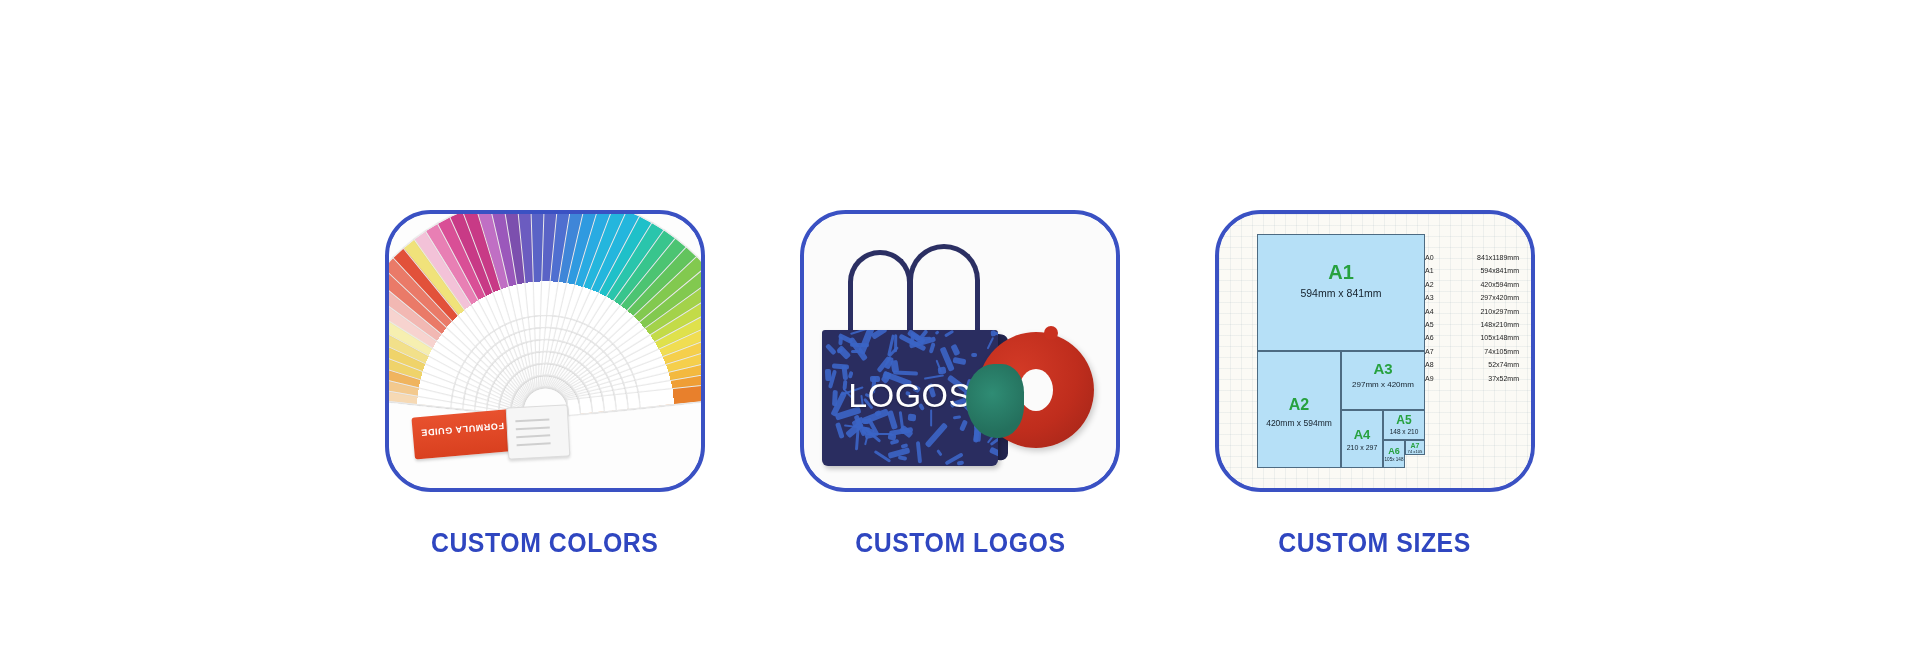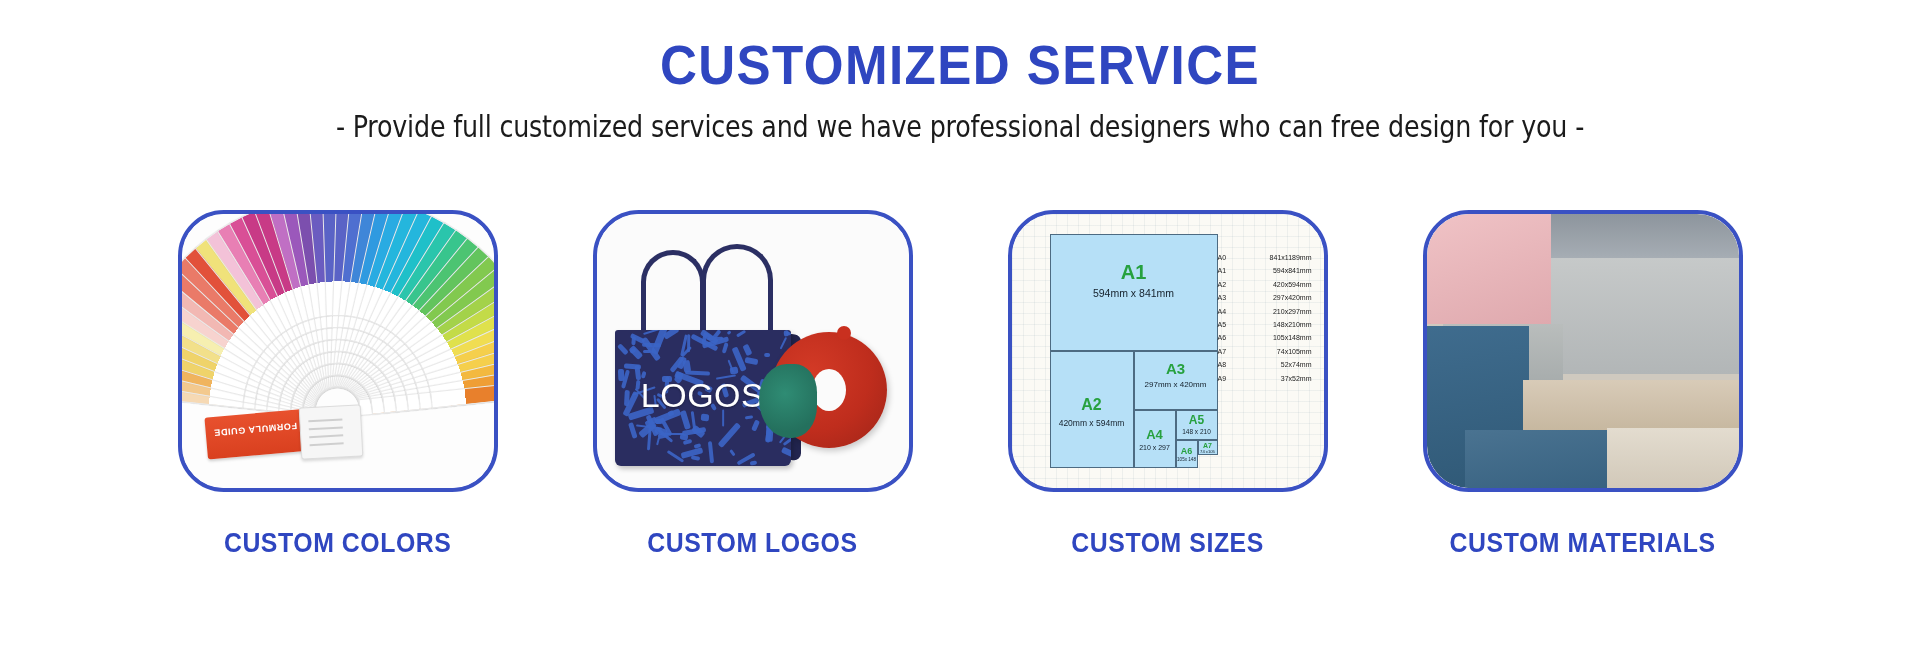--- a/index.html
+++ b/index.html
@@ -185,24 +185,20 @@
 
   
   .fab-stage { position: absolute; inset: 0; background: #cfc9bf; overflow: hidden; }
   .swatch { position: absolute; }
 </style>
 </head>
 <body>
 
 <div class="banner">
 
-  <div class="header">
-    <div class="title">CUSTOMIZED SERVICE</div>
-    <div class="subtitle">- Provide full customized services and we have professional designers who can free design for you -</div>
-  </div>
 
   <div class="cards">
 
     <div class="card-wrap">
       <div class="card">
         <div class="card-inner fan-stage">
           <div class="fan" id="fan">
               <div class="blade" style="height: 44px; top: -66px; transform-origin: 8.5px 66px; transform: rotate(-84deg); background: linear-gradient(rgb(246, 217, 180) 0%, rgb(246, 217, 180) 72%, rgb(255, 255, 255) 72%, rgb(255, 255, 255) 100%);"></div>
               <div class="blade" style="height: 44px; top: -66px; transform-origin: 8.5px 66px; transform: rotate(-80.2667deg); background: linear-gradient(rgb(243, 201, 142) 0%, rgb(243, 201, 142) 72%, rgb(255, 255, 255) 72%, rgb(255, 255, 255) 100%);"></div>
               <div class="blade" style="height: 44px; top: -66px; transform-origin: 8.5px 66px; transform: rotate(-76.5333deg); background: linear-gradient(rgb(240, 180, 94) 0%, rgb(240, 180, 94) 72%, rgb(255, 255, 255) 72%, rgb(255, 255, 255) 100%);"></div>
@@ -759,46 +755,15 @@
               <div class="size-row">
                 <b>A9</b>
                 <span>37x52mm</span>
               </div>
             </div>
         </div>
       </div>
       <div class="card-label">CUSTOM SIZES</div>
     </div>
 
-    <div class="card-wrap">
-      <div class="card">
-        <div class="card-inner fab-stage">
-
-          <div class="swatch" style="left:104px; top:0; width:220px; height:44px;
-                      background:linear-gradient(180deg,#8d959d,#a6adb4);"></div>
-
-          <div class="swatch" style="left:-4px; top:0; width:128px; height:110px;
-                      background:linear-gradient(160deg,#f0c3c6,#dfa9ae);"></div>
-
-          <div class="swatch" style="left:124px; top:44px; width:200px; height:116px;
-                      background:linear-gradient(180deg,#c6c9c9,#b2b6b7);"></div>
-
-          <div class="swatch" style="left:16px; top:110px; width:120px; height:56px;
-                      background:linear-gradient(180deg,#b9bdbc,#a8adad);"></div>
-
-          <div class="swatch" style="left:-4px; top:112px; width:106px; height:170px;
-                      background:linear-gradient(170deg,#3f6c8e,#2f5875);"></div>
-
-          <div class="swatch" style="left:96px; top:166px; width:228px; height:52px;
-                      background:linear-gradient(180deg,#d8cbb8,#c6b79f);"></div>
-
-          <div class="swatch" style="left:38px; top:216px; width:148px; height:66px;
-                      background:linear-gradient(170deg,#4a7391,#36607f);"></div>
-
-          <div class="swatch" style="left:180px; top:214px; width:144px; height:68px;
-                      background:linear-gradient(180deg,#e3dccf,#cfc6b6);"></div>
-        </div>
-      </div>
-      <div class="card-label">CUSTOM MATERIALS</div>
-    </div>
 
   </div>
 </div>
 
 </body></html>

